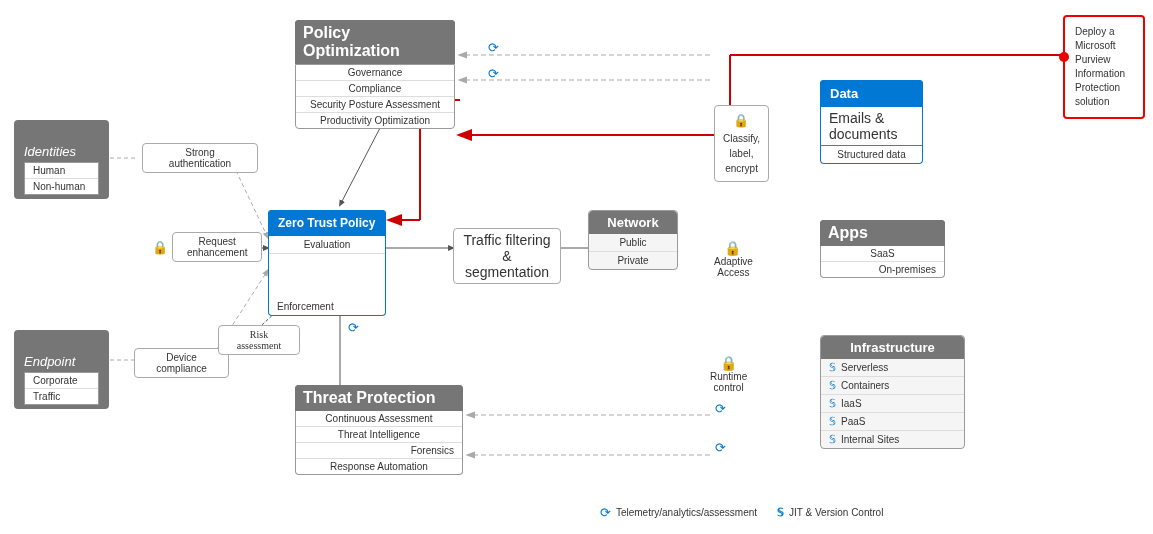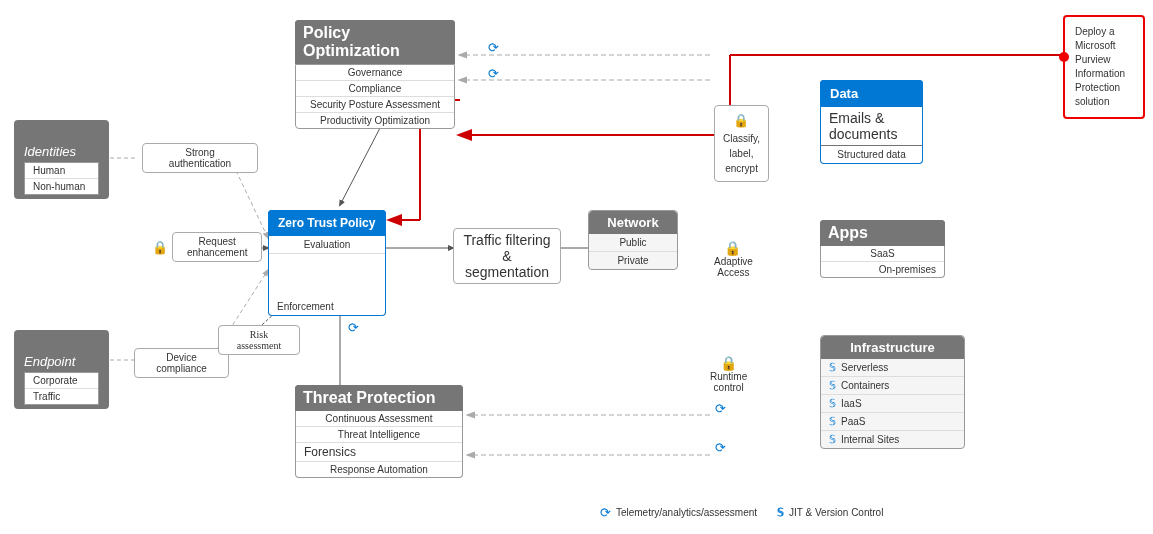--- a/index.html
+++ b/index.html
@@ -330,21 +330,21 @@
     <div class="network-item">Private</div>
   </div>
 
   <div style="position:absolute; left:295px; top:385px; width:168px;">
     <div class="gray-box">
       <div class="box-title">Threat Protection</div>
     </div>
     <div class="box-items" style="border:1px solid #999; border-top:none; border-radius:0 0 4px 4px; background:#fff;">
       <div class="box-item" style="padding:2px 8px; font-size:10px; color:#333; border-bottom:1px solid #ddd; text-align:center;">Continuous Assessment</div>
       <div class="box-item" style="padding:2px 8px; font-size:10px; color:#333; border-bottom:1px solid #ddd; text-align:center;">Threat Intelligence</div>
-      <div class="box-item" style="padding:2px 8px; font-size:12px; color:#333; border-bottom:1px solid #ddd; text-align:left;">Forensics</div>
+      <div class="box-item" style="padding:2px 8px; font-size:10px; color:#333; border-bottom:1px solid #ddd; text-align:right;">Forensics</div>
       <div class="box-item" style="padding:2px 8px; font-size:10px; color:#333; text-align:center;">Response Automation</div>
     </div>
   </div>
 
   <div class="classify-box" style="left:714px; top:105px;">
     <span style="font-size:13px;">🔒</span><br>
     <span style="white-space:pre-line; display:block; font-size:10px;">Classify,
 label,
 encrypt</span>
   </div>

